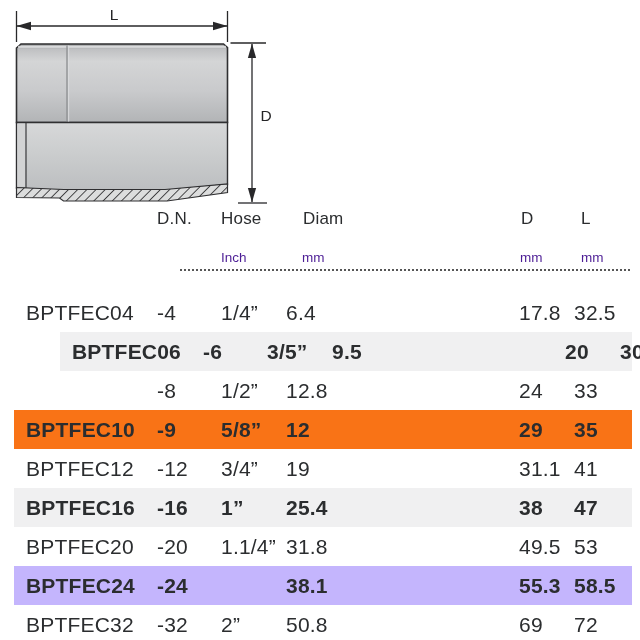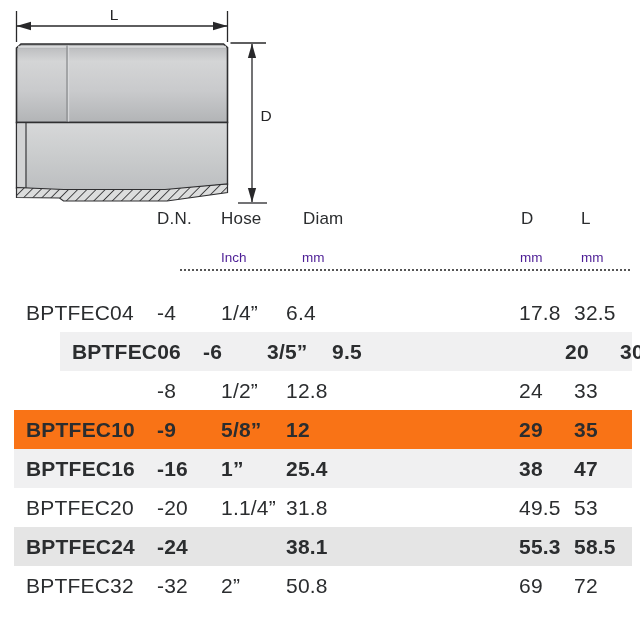--- a/index.html
+++ b/index.html
@@ -118,37 +118,45 @@
       <div class="cell c-l">33</div>
     </div>
     <div class="row stripe" style="background: #f97316;">
       <div class="cell c-part">BPTFEC10</div>
       <div class="cell c-dn">-9</div>
       <div class="cell c-hose">5/8”</div>
       <div class="cell c-diam">12</div>
       <div class="cell c-d">29</div>
       <div class="cell c-l">35</div>
     </div>
+    <div class="row">
+      <div class="cell c-part">BPTFEC12</div>
+      <div class="cell c-dn">-12</div>
+      <div class="cell c-hose">3/4”</div>
+      <div class="cell c-diam">19</div>
+      <div class="cell c-d">31.1</div>
+      <div class="cell c-l">41</div>
+    </div>
     <div class="row stripe" style="background: rgb(240, 240, 241);">
       <div class="cell c-part">BPTFEC16</div>
       <div class="cell c-dn">-16</div>
       <div class="cell c-hose">1”</div>
       <div class="cell c-diam">25.4</div>
       <div class="cell c-d">38</div>
       <div class="cell c-l">47</div>
     </div>
     <div class="row">
       <div class="cell c-part">BPTFEC20</div>
       <div class="cell c-dn">-20</div>
       <div class="cell c-hose">1.1/4”</div>
       <div class="cell c-diam">31.8</div>
       <div class="cell c-d">49.5</div>
       <div class="cell c-l">53</div>
     </div>
-    <div class="row stripe" style="background: #e5e5e5;">
+    <div class="row stripe" style="background: #c4b5fd;">
       <div class="cell c-part">BPTFEC24</div>
       <div class="cell c-dn">-24</div>
       <div class="cell c-diam">38.1</div>
       <div class="cell c-d">55.3</div>
       <div class="cell c-l">58.5</div>
     </div>
     <div class="row">
       <div class="cell c-part">BPTFEC32</div>
       <div class="cell c-dn">-32</div>
       <div class="cell c-hose">2”</div>

